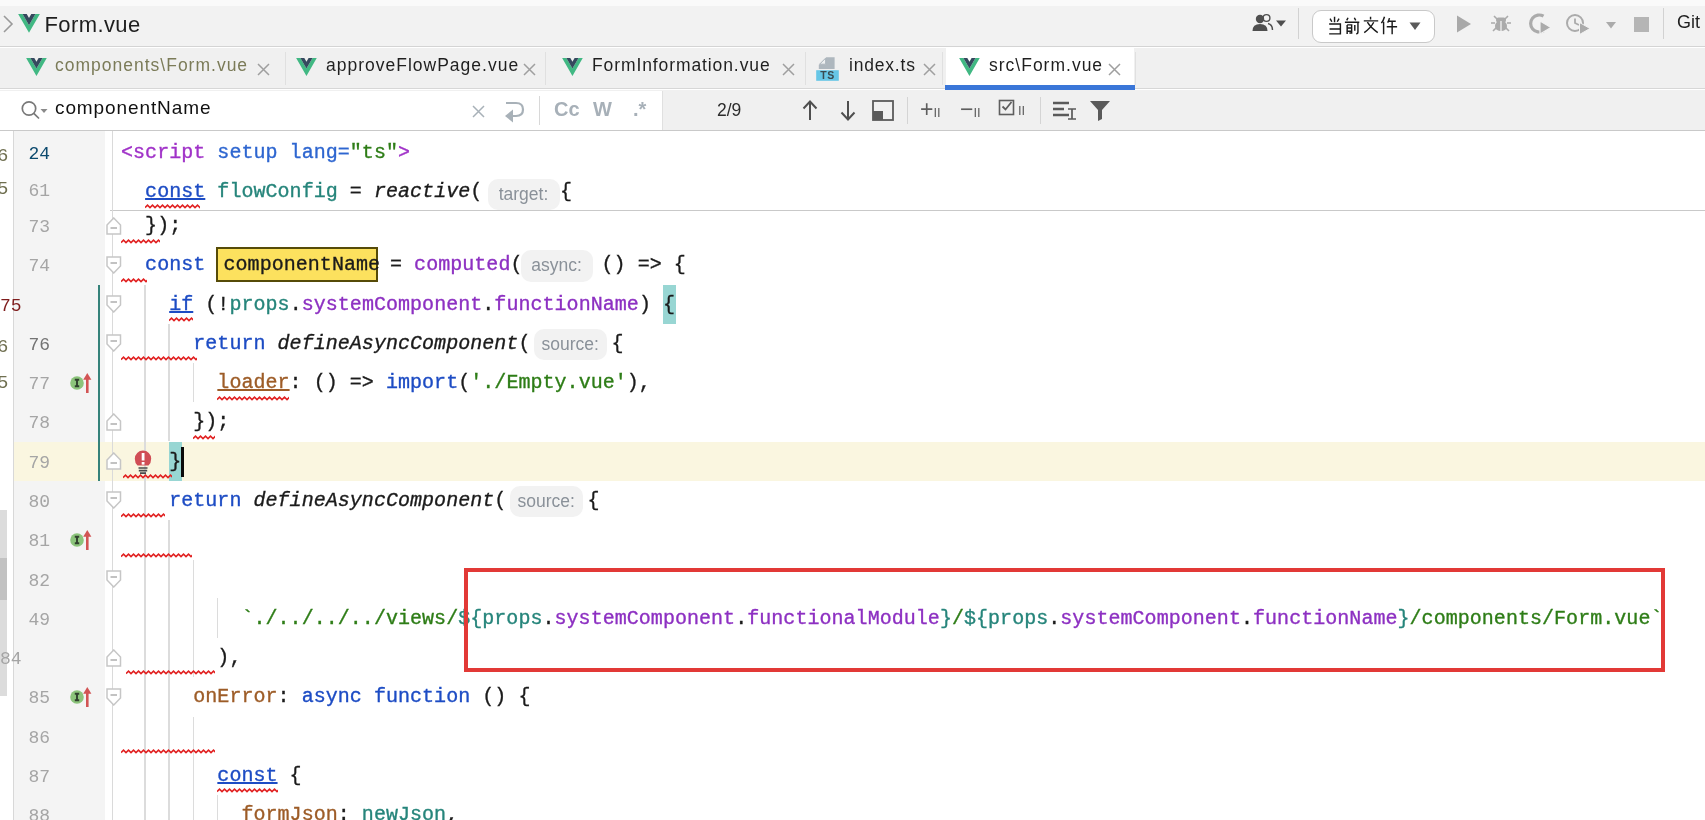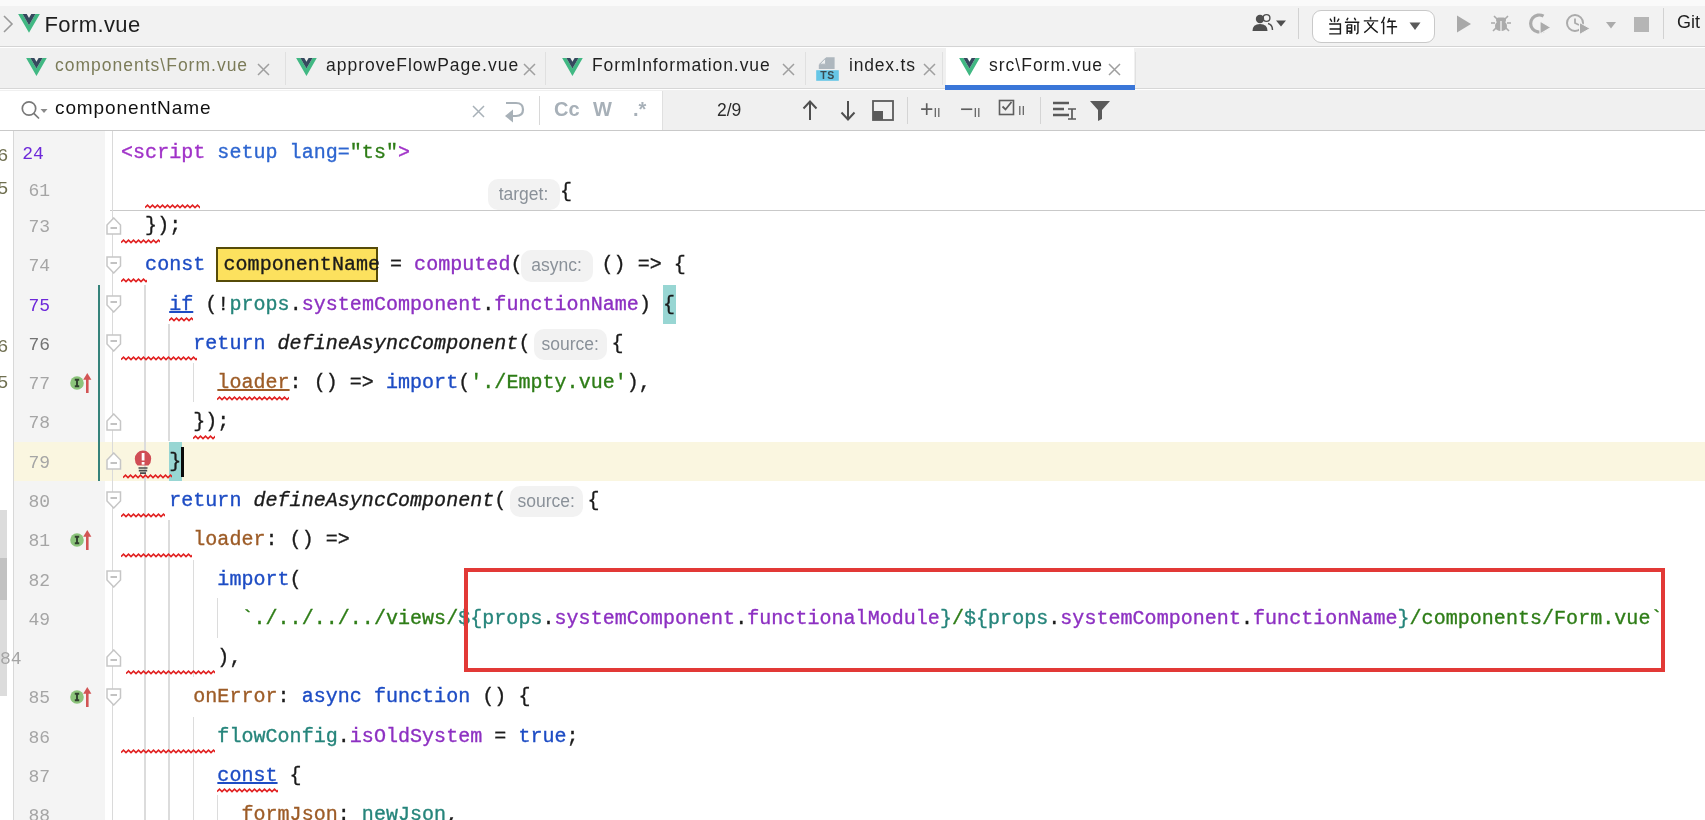--- a/index.html
+++ b/index.html
@@ -184,25 +184,25 @@
     <div style="position:absolute;left:144px;top:285px;width:1.5px;height:535px;background:#dcdcdc"></div>
     <div style="position:absolute;left:168.3px;top:324px;width:1.5px;height:117px;background:#dcdcdc"></div>
     <div style="position:absolute;left:168.3px;top:520px;width:1.5px;height:300px;background:#dcdcdc"></div>
     <div style="position:absolute;left:192.5px;top:363px;width:1.5px;height:39px;background:#dcdcdc"></div>
     <div style="position:absolute;left:192.5px;top:560px;width:1.5px;height:117px;background:#dcdcdc"></div>
     <div style="position:absolute;left:192.5px;top:717px;width:1.5px;height:103px;background:#dcdcdc"></div>
     <div style="position:absolute;left:216.5px;top:598px;width:1.5px;height:40px;background:#dcdcdc"></div>
     <div style="position:absolute;left:216.5px;top:795px;width:1.5px;height:25px;background:#dcdcdc"></div>
     <div style="position:absolute;left:111.6px;top:131px;width:1.8px;height:689px;background:#dadada"></div>
     <div style="position:absolute;left:97.5px;top:284.7px;width:2.3px;height:196.3px;background:#35827a"></div>
-    <div style="position:absolute;left:8px;top:143.7px;width:50px;text-align:center;font:18px 'Liberation Mono',monospace;color:#6d28d9">24</div>
+    <div style="position:absolute;left:0px;top:143.7px;width:50px;text-align:right;font:18px 'Liberation Mono',monospace;color:#0c4a6e">24</div>
     <div style="position:absolute;left:0px;top:180.9px;width:50px;text-align:right;font:18px 'Liberation Mono',monospace;color:#a5a5a5">61</div>
     <div style="position:absolute;left:0px;top:217.2px;width:50px;text-align:right;font:18px 'Liberation Mono',monospace;color:#a5a5a5">73</div>
     <div style="position:absolute;left:0px;top:256.4px;width:50px;text-align:right;font:18px 'Liberation Mono',monospace;color:#a5a5a5">74</div>
-    <div style="position:absolute;left:0px;top:295.7px;width:50px;text-align:right;font:18px 'Liberation Mono',monospace;color:#6d28d9">75</div>
+    <div style="position:absolute;left:0px;top:295.7px;width:50px;font:18px 'Liberation Mono',monospace;color:#7f1d1d">75</div>
     <div style="position:absolute;left:0px;top:334.9px;width:50px;text-align:right;font:18px 'Liberation Mono',monospace;color:#737373">76</div>
     <div style="position:absolute;left:0px;top:374.2px;width:50px;text-align:right;font:18px 'Liberation Mono',monospace;color:#a5a5a5">77</div>
     <div style="position:absolute;left:0px;top:413.4px;width:50px;text-align:right;font:18px 'Liberation Mono',monospace;color:#a5a5a5">78</div>
     <div style="position:absolute;left:0px;top:452.7px;width:50px;text-align:right;font:18px 'Liberation Mono',monospace;color:#a5a5a5">79</div>
     <div style="position:absolute;left:0px;top:491.9px;width:50px;text-align:right;font:18px 'Liberation Mono',monospace;color:#a5a5a5">80</div>
     <div style="position:absolute;left:0px;top:531.2px;width:50px;text-align:right;font:18px 'Liberation Mono',monospace;color:#a5a5a5">81</div>
     <div style="position:absolute;left:0px;top:570.5px;width:50px;text-align:right;font:18px 'Liberation Mono',monospace;color:#a5a5a5">82</div>
     <div style="position:absolute;left:0px;top:609.7px;width:50px;text-align:right;font:18px 'Liberation Mono',monospace;color:#a5a5a5">49</div>
     <div style="position:absolute;left:0px;top:649.0px;width:50px;font:18px 'Liberation Mono',monospace;color:#a5a5a5">84</div>
     <div style="position:absolute;left:0px;top:688.2px;width:50px;text-align:right;font:18px 'Liberation Mono',monospace;color:#a5a5a5">85</div>
@@ -270,45 +270,43 @@
     <svg style="position:absolute;left:133px;top:449.7px" width="21" height="28" viewBox="0 0 21 28">
 <path d="M10 0.5 A 8.2 8.2 0 0 0 1.8 8.7 Q1.8 13 4.5 15.5 L15.5 15.5 Q18.2 13 18.2 8.7 A 8.2 8.2 0 0 0 10 0.5 Z" fill="#d04d55"></path>
 <rect x="8.7" y="3" width="2.8" height="7.5" fill="#fff"></rect>
       <rect x="8.7" y="12" width="2.8" height="2.6" fill="#fff"></rect>
 <path d="M5.5 18 L14.5 18 M5.8 20.7 L14.2 20.7 M7 23.2 L13 23.2" stroke="#4a4a4a" stroke-width="1.7"></path>
     </svg>
     <div style="position:absolute;left:662.5px;top:285.2px;width:13px;height:38.5px;background:#98d6d3"></div>
     <div style="position:absolute;left:169px;top:442.2px;width:12.8px;height:38.5px;background:#98d6d3"></div>
     <div style="position:absolute;left:215.5px;top:247.4px;width:162px;height:34.5px;background:#fce15e;border:2px solid #564b08"></div>
     <div class="code" style="left:121.0px;top:132.7px"><span style="color:#a032c8;">&lt;script</span><span style="color:#2e66d0;">&nbsp;setup&nbsp;lang</span><span style="color:#2e66d0;">=</span><span style="color:#2e7d17;">"ts"</span><span style="color:#a032c8;">&gt;</span></div>
+    <div class="code" style="left:121.0px;top:171.9px">&nbsp;&nbsp;<span style="color:#1d4cc4;text-decoration:underline">const</span><span style="color:#1b1b1b;">&nbsp;</span><span style="color:#26857b;">flowConfig</span><span style="color:#1b1b1b;">&nbsp;=&nbsp;</span><span style="color:#1b1b1b;font-style:italic">reactive</span><span style="color:#1b1b1b;">(</span></div>
     <div style="position:absolute;left:487.5px;top:178.8px;width:72px;height:31.5px;background:#f2f2f2;border-radius:10px;color:#8a9199;font:17.5px 'Liberation Sans',sans-serif;text-align:center;line-height:31px">target:</div>
     <div class="code" style="left:560px;top:171.9px"><span style="color:#1b1b1b;">{</span></div>
     <div class="code" style="left:121.0px;top:206.2px">&nbsp;&nbsp;<span style="color:#1b1b1b;">});</span></div>
     <div class="code" style="left:121.0px;top:245.4px">&nbsp;&nbsp;<span style="color:#1d4cc4;">const</span></div>
     <div class="code" style="left:223.5px;top:245.4px"><span style="color:#1b1b1b;">componentName</span></div>
     <div class="code" style="left:390px;top:245.4px"><span style="color:#1b1b1b;">=&nbsp;</span><span style="color:#8d30c2;">computed</span><span style="color:#1b1b1b;">(</span></div>
     <div style="position:absolute;left:520.5px;top:250.2px;width:72px;height:31.5px;background:#f2f2f2;border-radius:10px;color:#8a9199;font:17.5px 'Liberation Sans',sans-serif;text-align:center;line-height:31px">async:</div>
     <div class="code" style="left:601.5px;top:245.4px"><span style="color:#1b1b1b;">()&nbsp;=&gt;&nbsp;{</span></div>
     <div class="code" style="left:121.0px;top:284.7px">&nbsp;&nbsp;&nbsp;&nbsp;<span style="color:#1d4cc4;text-decoration:underline">if</span><span style="color:#1b1b1b;">&nbsp;(!</span><span style="color:#26857b;">props</span><span style="color:#1b1b1b;">.</span><span style="color:#8d30c2;">systemComponent</span><span style="color:#1b1b1b;">.</span><span style="color:#8d30c2;">functionName</span><span style="color:#1b1b1b;">)&nbsp;{</span></div>
     <div class="code" style="left:121.0px;top:323.9px">&nbsp;&nbsp;&nbsp;&nbsp;&nbsp;&nbsp;<span style="color:#1d4cc4;">return&nbsp;</span><span style="color:#1b1b1b;font-style:italic">defineAsyncComponent</span><span style="color:#1b1b1b;">(</span></div>
     <div style="position:absolute;left:533.5px;top:328.8px;width:73.5px;height:31.5px;background:#f2f2f2;border-radius:10px;color:#8a9199;font:17.5px 'Liberation Sans',sans-serif;text-align:center;line-height:31px">source:</div>
     <div class="code" style="left:611.4px;top:323.9px"><span style="color:#1b1b1b;">{</span></div>
     <div class="code" style="left:121.0px;top:363.2px">&nbsp;&nbsp;&nbsp;&nbsp;&nbsp;&nbsp;&nbsp;&nbsp;<span style="color:#9d5c27;text-decoration:underline">loader</span><span style="color:#1b1b1b;">:&nbsp;()&nbsp;=&gt;&nbsp;</span><span style="color:#1d4cc4;">import</span><span style="color:#1b1b1b;">(</span><span style="color:#2e7d17;">'./Empty.vue'</span><span style="color:#1b1b1b;">),</span></div>
     <div class="code" style="left:121.0px;top:402.4px">&nbsp;&nbsp;&nbsp;&nbsp;&nbsp;&nbsp;<span style="color:#1b1b1b;">});</span></div>
     <div class="code" style="left:121.0px;top:441.7px">&nbsp;&nbsp;&nbsp;&nbsp;<span style="color:#1b1b1b;">}</span></div>
     <div style="position:absolute;left:181.2px;top:447.2px;width:2.7px;height:29.5px;background:#0a0a0a"></div>
     <div class="code" style="left:121.0px;top:480.9px">&nbsp;&nbsp;&nbsp;&nbsp;<span style="color:#1d4cc4;">return&nbsp;</span><span style="color:#1b1b1b;font-style:italic">defineAsyncComponent</span><span style="color:#1b1b1b;">(</span></div>
     <div style="position:absolute;left:509.5px;top:485.8px;width:73.5px;height:31.5px;background:#f2f2f2;border-radius:10px;color:#8a9199;font:17.5px 'Liberation Sans',sans-serif;text-align:center;line-height:31px">source:</div>
     <div class="code" style="left:587.4px;top:480.9px"><span style="color:#1b1b1b;">{</span></div>
-    <div class="code" style="left:121.0px;top:520.2px">&nbsp;&nbsp;&nbsp;&nbsp;&nbsp;&nbsp;<span style="color:#9d5c27;">loader</span><span style="color:#1b1b1b;">:&nbsp;()&nbsp;=&gt;</span></div>
-    <div class="code" style="left:121.0px;top:559.5px">&nbsp;&nbsp;&nbsp;&nbsp;&nbsp;&nbsp;&nbsp;&nbsp;<span style="color:#1d4cc4;">import</span><span style="color:#1b1b1b;">(</span></div>
     <div class="code" style="left:121.0px;top:598.7px">&nbsp;&nbsp;&nbsp;&nbsp;&nbsp;&nbsp;&nbsp;&nbsp;&nbsp;&nbsp;<span style="color:#2e7d17;">`./../../../views/</span><span style="color:#26857b;">${props</span><span style="color:#1b1b1b;">.</span><span style="color:#8d30c2;">systemComponent</span><span style="color:#1b1b1b;">.</span><span style="color:#8d30c2;">functionalModule</span><span style="color:#26857b;">}</span><span style="color:#2e7d17;">/</span><span style="color:#26857b;">${props</span><span style="color:#1b1b1b;">.</span><span style="color:#8d30c2;">systemComponent</span><span style="color:#1b1b1b;">.</span><span style="color:#8d30c2;">functionName</span><span style="color:#26857b;">}</span><span style="color:#2e7d17;">/components/Form.vue`</span></div>
     <div class="code" style="left:121.0px;top:638.0px">&nbsp;&nbsp;&nbsp;&nbsp;&nbsp;&nbsp;&nbsp;&nbsp;<span style="color:#1b1b1b;">),</span></div>
     <div class="code" style="left:121.0px;top:677.2px">&nbsp;&nbsp;&nbsp;&nbsp;&nbsp;&nbsp;<span style="color:#9d5c27;">onError</span><span style="color:#1b1b1b;">:&nbsp;</span><span style="color:#1d4cc4;">async&nbsp;function</span><span style="color:#1b1b1b;">&nbsp;()&nbsp;{</span></div>
-    <div class="code" style="left:121.0px;top:716.5px">&nbsp;&nbsp;&nbsp;&nbsp;&nbsp;&nbsp;&nbsp;&nbsp;<span style="color:#26857b;">flowConfig</span><span style="color:#1b1b1b;">.</span><span style="color:#8d30c2;">isOldSystem</span><span style="color:#1b1b1b;">&nbsp;=&nbsp;</span><span style="color:#1d4cc4;">true</span><span style="color:#1b1b1b;">;</span></div>
     <div class="code" style="left:121.0px;top:755.7px">&nbsp;&nbsp;&nbsp;&nbsp;&nbsp;&nbsp;&nbsp;&nbsp;<span style="color:#1d4cc4;text-decoration:underline">const</span><span style="color:#1b1b1b;">&nbsp;{</span></div>
     <div class="code" style="left:121.0px;top:795.0px">&nbsp;&nbsp;&nbsp;&nbsp;&nbsp;&nbsp;&nbsp;&nbsp;&nbsp;&nbsp;<span style="color:#9d5c27;">formJson</span><span style="color:#1b1b1b;">:&nbsp;</span><span style="color:#26857b;">newJson</span><span style="color:#1b1b1b;">,</span></div>
     <div style="position:absolute;left:145px;top:203.7675px;width:55px;height:6px;overflow:hidden">
       <svg width="63" height="6" viewBox="0 0 63 6" style="position:absolute;left:0;top:0">
         <path d="M0 3.6 l2.5 -2.5 l2.5 2.5 l2.5 -2.5 l2.5 2.5 l2.5 -2.5 l2.5 2.5 l2.5 -2.5 l2.5 2.5 l2.5 -2.5 l2.5 2.5 l2.5 -2.5 l2.5 2.5 l2.5 -2.5 l2.5 2.5 l2.5 -2.5 l2.5 2.5 l2.5 -2.5 l2.5 2.5 l2.5 -2.5 l2.5 2.5 l2.5 -2.5 l2.5 2.5 l2.5 -2.5 l2.5 2.5 l2.5 -2.5 l2.5 2.5" fill="none" stroke="#e12323" stroke-width="1.5"></path>
       </svg>
     </div>
     <div style="position:absolute;left:121px;top:238.7px;width:39px;height:6px;overflow:hidden">
       <svg width="47" height="6" viewBox="0 0 47 6" style="position:absolute;left:0;top:0">
         <path d="M0 3.6 l2.5 -2.5 l2.5 2.5 l2.5 -2.5 l2.5 2.5 l2.5 -2.5 l2.5 2.5 l2.5 -2.5 l2.5 2.5 l2.5 -2.5 l2.5 2.5 l2.5 -2.5 l2.5 2.5 l2.5 -2.5 l2.5 2.5 l2.5 -2.5 l2.5 2.5 l2.5 -2.5 l2.5 2.5 l2.5 -2.5 l2.5 2.5" fill="none" stroke="#e12323" stroke-width="1.5"></path>

